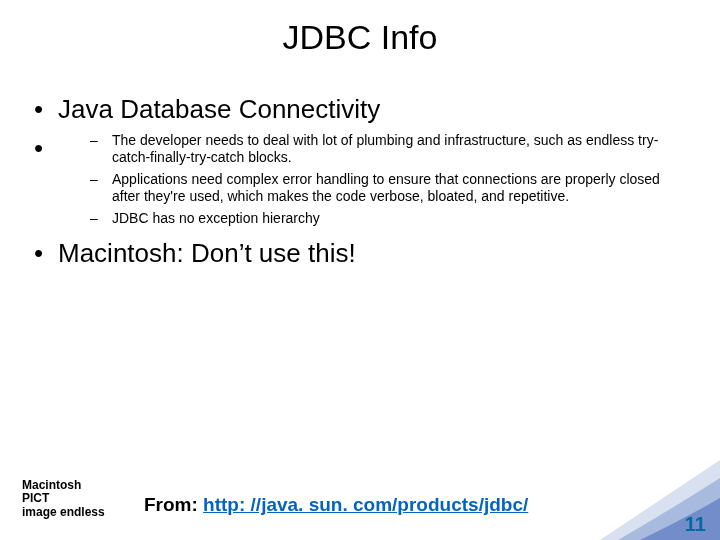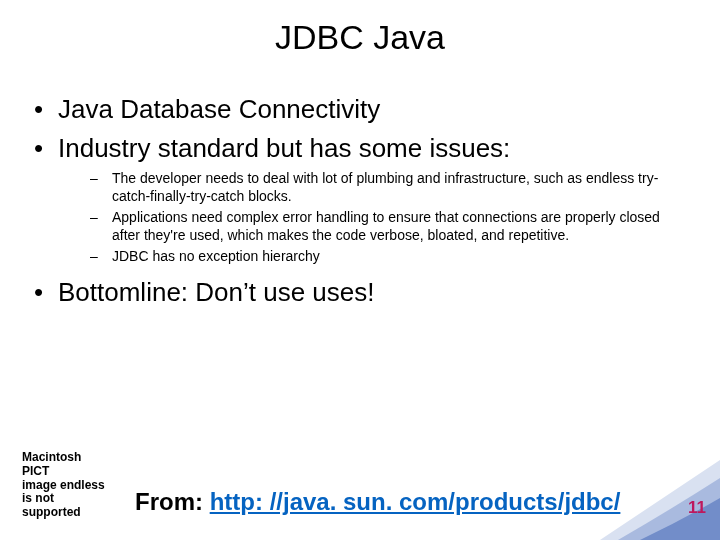--- a/index.html
+++ b/index.html
@@ -73,72 +73,70 @@
     left: 22px;
     bottom: 20px;
     width: 86px;
     font-size: 12px;
     line-height: 1.15;
     color: #000000;
     font-weight: bold;
   }
   .from {
     position: absolute;
-    left: 135px;
+    left: 144px;
     bottom: 24px;
-    font-size: 24px;
+    font-size: 19px;
     font-weight: bold;
   }
   .from a {
     color: #0563c1;
     text-decoration: underline;
   }
   .pagenum {
     position: absolute;
     right: 14px;
-    bottom: 22px;
-    color: #be185d;
-    font-size: 17px;
+    bottom: 4px;
+    color: #0369a1;
+    font-size: 20px;
     font-weight: bold;
   }
   .corner {
     position: absolute;
     right: 0;
     bottom: 0;
     width: 120px;
     height: 80px;
     pointer-events: none;
   }
 </style>
 </head>
 <body>
 
 <div class="slide">
 
-  <h1 class="title">JDBC Java</h1>
+  <h1 class="title">JDBC Info</h1>
 
   <div class="content">
     <ul class="level1">
       <li>Java Database Connectivity</li>
       <li>
-        <span>Industry standard but has some issues:</span>
         <ul class="level2">
           <li>The developer needs to deal with lot of plumbing and infrastructure, such as endless try-catch-finally-try-catch blocks.</li>
           <li>Applications need complex error handling to ensure that connections are properly closed after they're used, which makes the code verbose, bloated, and repetitive.</li>
           <li>JDBC has no exception hierarchy</li>
         </ul>
       </li>
-      <li>Bottomline: Don’t use uses!</li>
+      <li>Macintosh: Don’t use this!</li>
     </ul>
   </div>
 
   <div class="placeholder">
     <div>Macintosh PICT</div>
     <div>image endless</div>
-    <div>is not supported</div>
   </div>
 
   <div class="from">
     <span>From: </span><a href="#">http: //java. sun. com/products/jdbc/</a>
   </div>
 
   <svg class="corner" viewBox="0 0 120 80" preserveAspectRatio="none">
     <path d="M120,0 Q60,40 0,80 L120,80 Z" fill="#2f56b0" opacity="0.18"></path>
     <path d="M120,18 Q70,50 18,80 L120,80 Z" fill="#2f56b0" opacity="0.28"></path>
     <path d="M120,38 Q82,60 40,80 L120,80 Z" fill="#2f56b0" opacity="0.45"></path>

